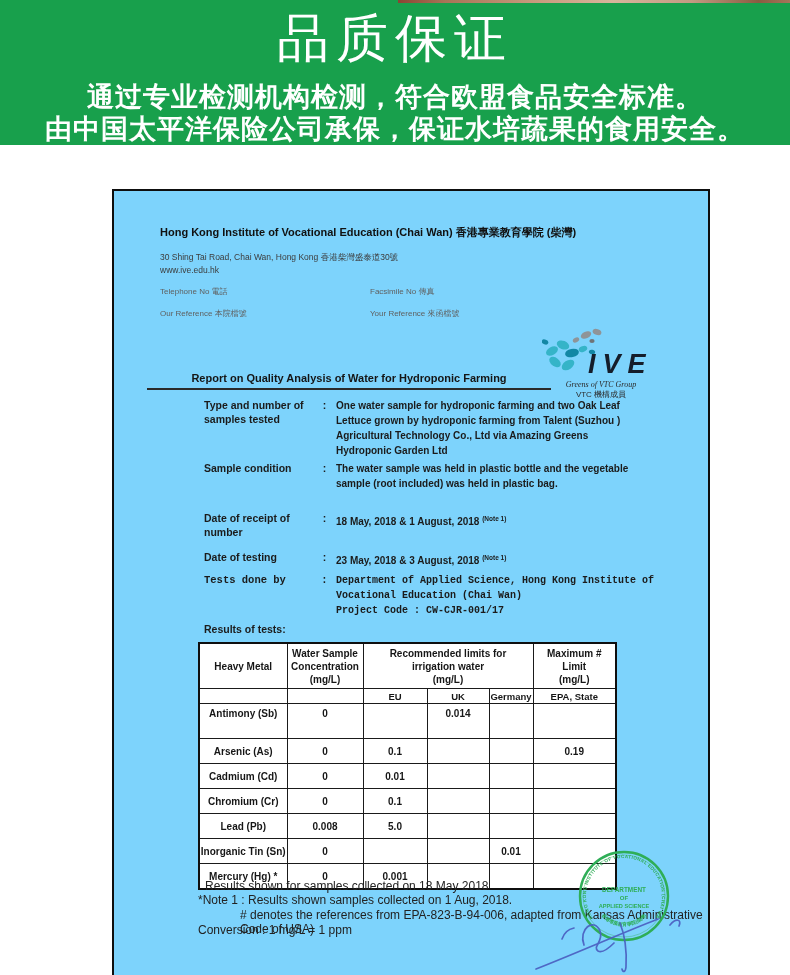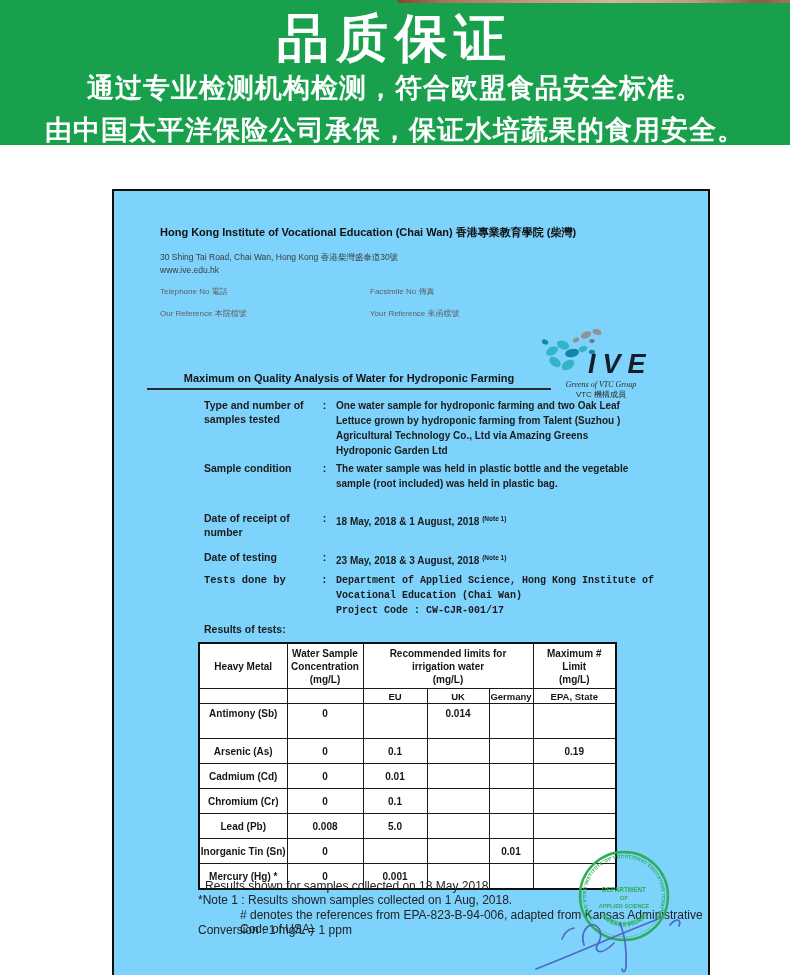--- a/index.html
+++ b/index.html
@@ -12,28 +12,28 @@
   .top-strip{
     position:absolute;top:0;left:398px;width:392px;height:3px;z-index:6;
     background:linear-gradient(90deg,#8a4433 0%,#a87457 12%,#c89a7d 35%,#d8b59b 55%,#c39a82 75%,#8a5c41 92%,#a5755a 100%);
   }
   .banner{
     position:absolute;top:0;left:0;width:790px;height:145px;
     background:#18a04c;color:#ffffff;text-align:center;z-index:1;
   }
   .banner-title{
     margin:0;padding-top:9px;font-size:52px;line-height:58px;
-    font-weight:bold;letter-spacing:7px;
+    font-weight:normal;letter-spacing:7px;
     font-family:"DejaVu Sans","Liberation Sans",sans-serif;
   }
   .banner-line{
     margin:0;font-size:27px;line-height:32px;font-weight:bold;letter-spacing:1px;
   }
-  .banner-line.l1{margin-top:5px;}
-  .banner-line.l2{margin-top:10px;}
+  .banner-line.l1{margin-top:14px;}
+  .banner-line.l2{margin-top:0;}
 
   
   .certificate{
     position:absolute;left:112px;top:189px;width:566px;height:787px;
     background:#7dd3fc;border:2px solid #0e0e0e;z-index:2;color:#1c1c1c;padding-left:28px;
   }
   .abs{position:absolute;}
 
   .org-name{left:46px;top:34px;font-size:11px;font-weight:bold;color:#111;}
   .lh-address{left:46px;top:61px;font-size:8.5px;color:#3c3c3c;}
@@ -126,21 +126,21 @@
       <ellipse cx="3" cy="15" rx="3.4" ry="2.4" fill="#1287a5" transform="rotate(20 3 15)"></ellipse>
       <ellipse cx="41" cy="22" rx="4.4" ry="2.8" fill="#35b4c8" transform="rotate(-20 41 22)"></ellipse>
       <ellipse cx="50" cy="25" rx="3.2" ry="2.2" fill="#1287a5" transform="rotate(15 50 25)"></ellipse>
 
       <text x="46" y="46" font-family="Liberation Sans, sans-serif" font-size="27" font-weight="bold" font-style="italic" letter-spacing="7" fill="#151d2a">IVE</text>
     </svg>
     <div class="member-1">Greens of VTC Group</div>
     <div class="member-2">VTC 機構成員</div>
   </div>
 
-  <div class="abs report-title">Maximum on Quality Analysis of Water for Hydroponic Farming</div>
+  <div class="abs report-title">Report on Quality Analysis of Water for Hydroponic Farming</div>
 
   <div class="abs field f1">
     <div class="f-label">Type and number of
 samples tested</div>
     <div class="f-colon">:</div>
     <div class="f-value">One water sample for hydroponic farming and two Oak Leaf
 Lettuce grown by hydroponic farming from Talent (Suzhou )
 Agricultural Technology Co., Ltd via Amazing Greens
 Hydroponic Garden Ltd</div>
   </div>

